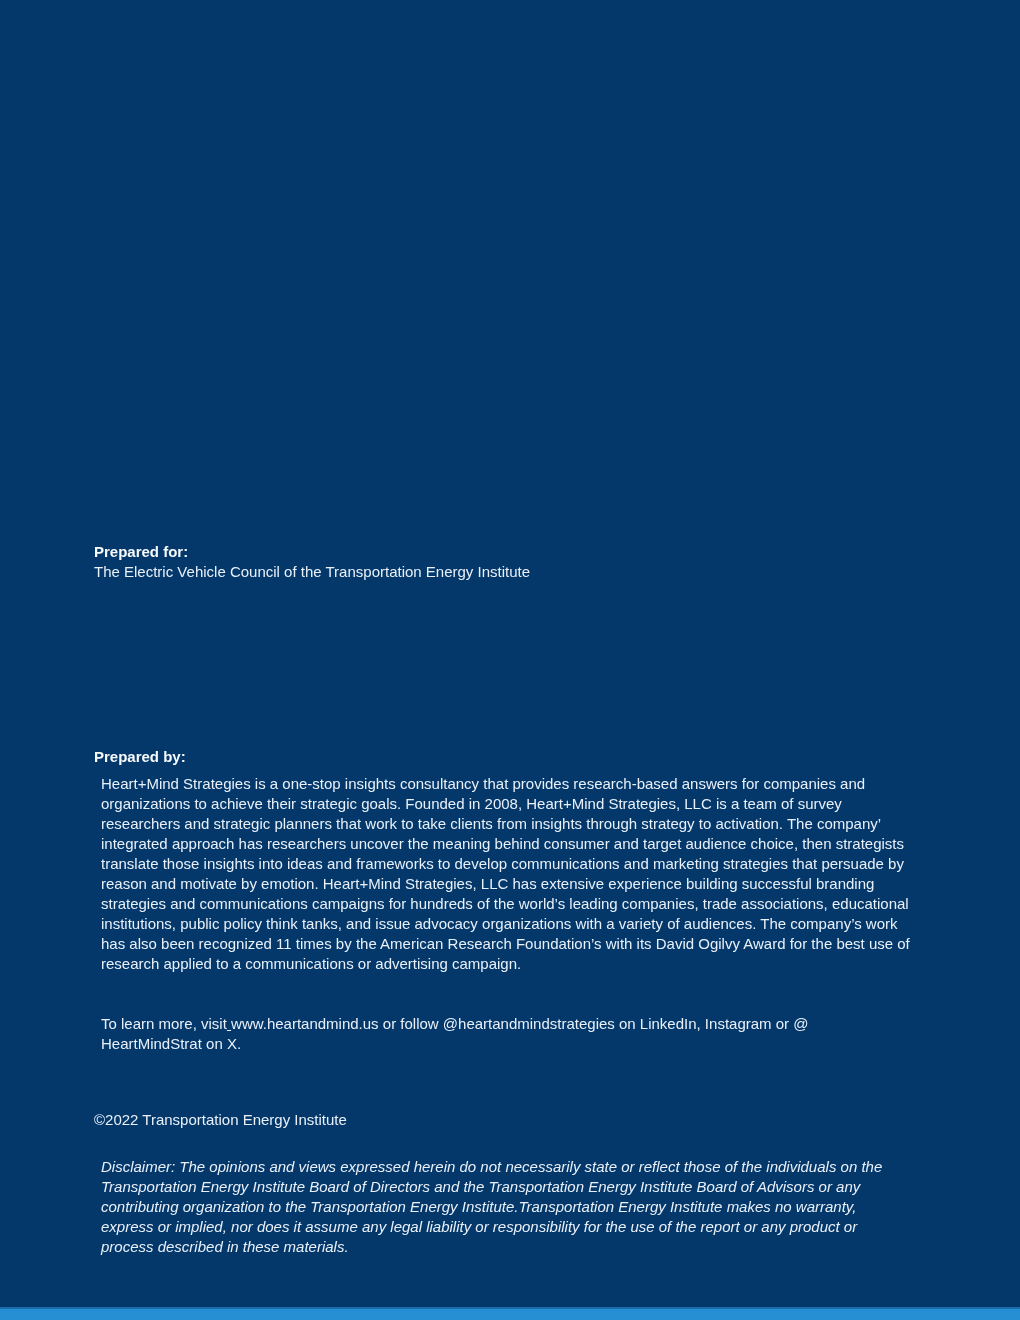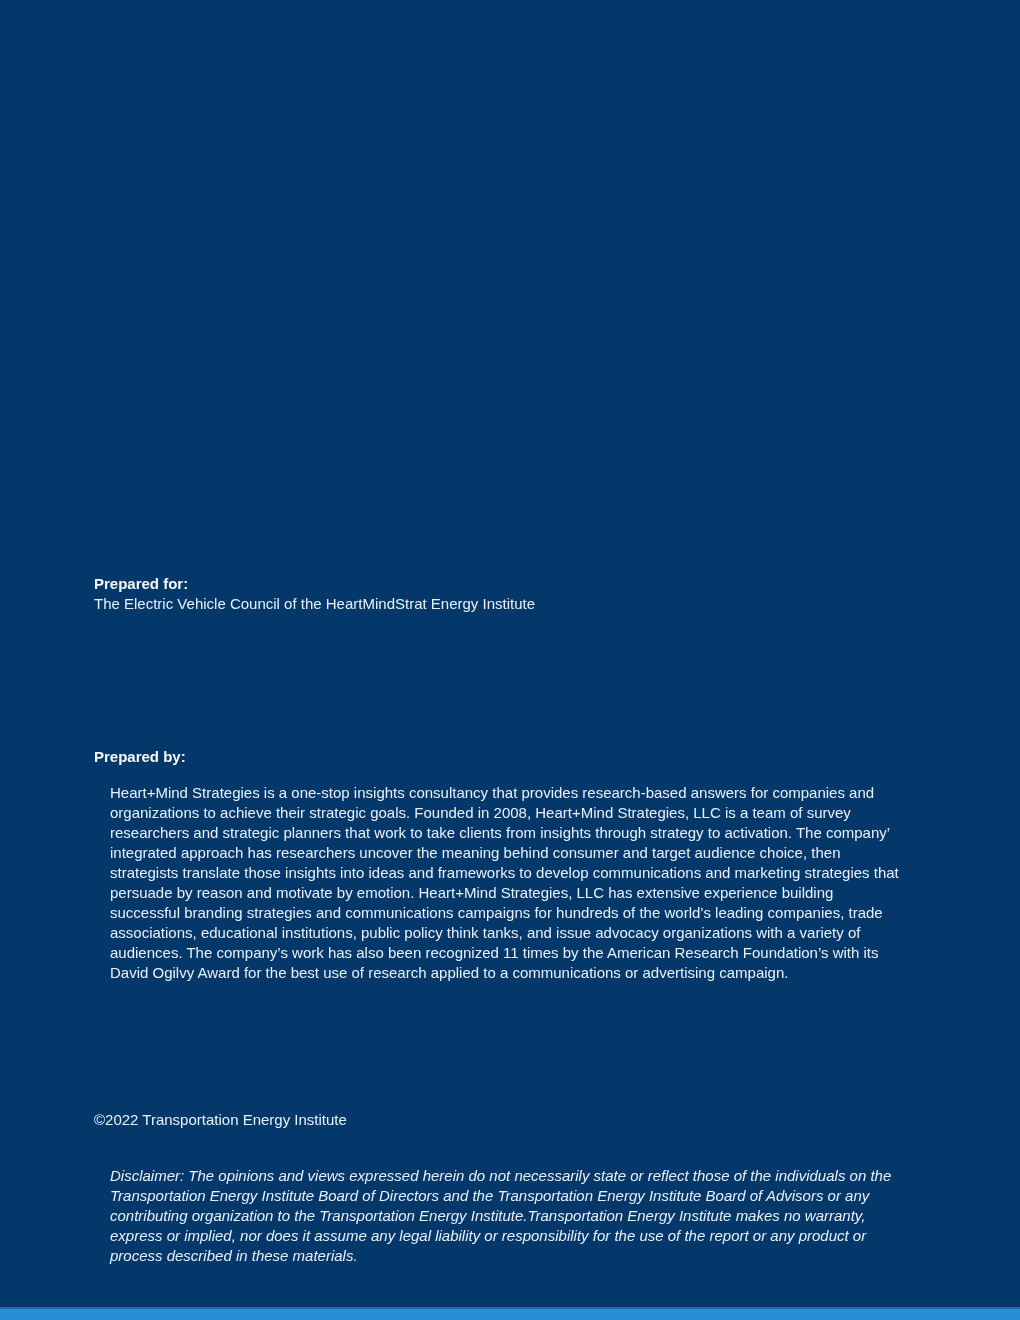--- a/index.html
+++ b/index.html
@@ -21,27 +21,27 @@
     left: 94px;
     width: 824px;
     color: #e9f0f8;
     font-size: 15px;
     line-height: 20px;
   }
   .label {
     font-weight: 700;
     color: #f7fafc;
   }
-  .sec-prepared-for { top: 574px; }
+  .sec-prepared-for { top: 542px; }
   .sec-logo { top: 658px; }
   .sec-prepared-by { top: 747px; }
   .sec-learn-more { top: 1007px; }
   .sec-copyright { top: 1110px; }
   .sec-disclaimer { top: 1150px; font-style: italic; }
-  .para { margin: 16px; }
+  .para { margin: 7px; }
   .u-space {
     white-space: pre;
     text-decoration: underline;
   }
   .link { color: #e9f0f8; text-decoration: none; cursor: pointer; }
   .logo-svg { display: block; }
   .logo-svg text { fill: #ffffff; }
   .logo-word { font-family: "Liberation Sans", sans-serif; font-weight: 700; }
   .logo-sub { font-family: "Liberation Sans", sans-serif; font-weight: 400; letter-spacing: 4px; }
   .bottom-bar {
@@ -52,29 +52,32 @@
     border-top: 2px solid #1b6cab;
   }
 </style>
 </head>
 <body>
 
 <div class="page">
 
   <div class="content sec-prepared-for">
     <div class="label">Prepared for:</div>
-    <div>The Electric Vehicle Council of the HeartMindStrat Energy Institute</div>
+    <div>The Electric Vehicle Council of the Transportation Energy Institute</div>
   </div>
 
 
   <div class="content sec-prepared-by">
     <div class="label">Prepared by:</div>
     <p class="para">Heart+Mind Strategies is a one-stop insights consultancy that provides research-based answers for companies and organizations to achieve their strategic goals. Founded in 2008, Heart+Mind Strategies, LLC is a team of survey researchers and strategic planners that work to take clients from insights through strategy to activation. The company’ integrated approach has researchers uncover the meaning behind consumer and target audience choice, then strategists translate those insights into ideas and frameworks to develop communications and marketing strategies that persuade by reason and motivate by emotion. Heart+Mind Strategies, LLC has extensive experience building successful branding strategies and communications campaigns for hundreds of the world’s leading companies, trade associations, educational institutions, public policy think tanks, and issue advocacy organizations with a variety of audiences. The company’s work has also been recognized 11 times by the American Research Foundation’s with its David Ogilvy Award for the best use of research applied to a communications or advertising campaign.</p>
   </div>
 
+  <div class="content sec-learn-more">
+    <p class="para"><span>To learn more, visit</span><span class="u-space"> </span><span class="link">www.heartandmind.us</span><span> or follow @heartandmindstrategies on LinkedIn, Instagram or @ HeartMindStrat on X.</span></p>
+  </div>
 
   <div class="content sec-copyright">
     <div>©2022 Transportation Energy Institute</div>
   </div>
 
   <div class="content sec-disclaimer">
     <p class="para">Disclaimer: The opinions and views expressed herein do not necessarily state or reflect those of the individuals on the Transportation Energy Institute Board of Directors and the Transportation Energy Institute Board of Advisors or any contributing organization to the Transportation Energy Institute.Transportation Energy Institute makes no warranty, express or implied, nor does it assume any legal liability or responsibility for the use of the report or any product or process described in these materials.</p>
   </div>
 
   <div class="bottom-bar"></div>

